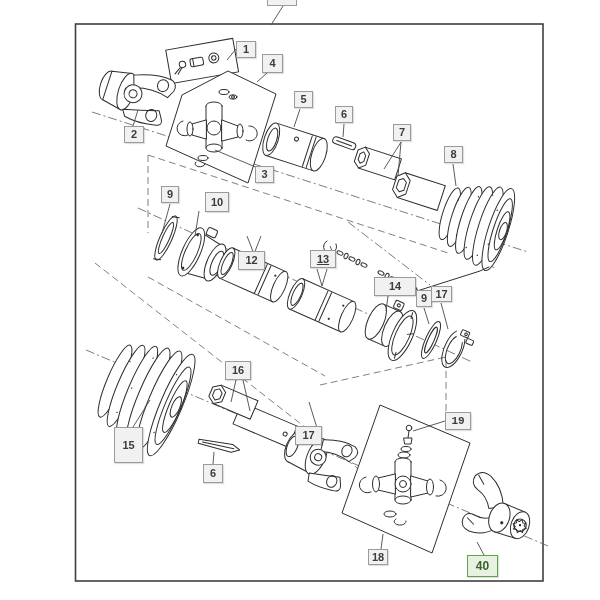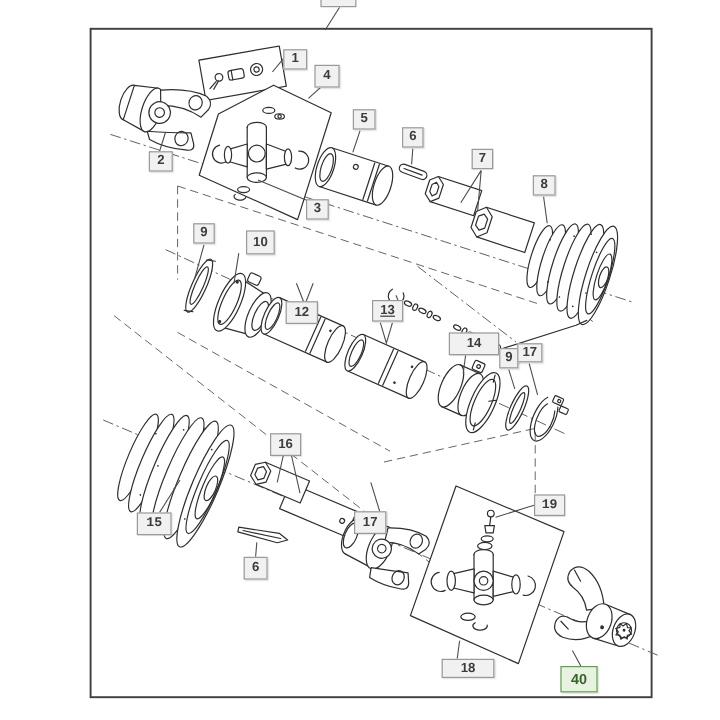--- a/index.html
+++ b/index.html
@@ -399,18 +399,18 @@
       <div class="callout" style="left: 161px; top: 186px; width: 18px; height: 17px;">9</div>
       <div class="callout" style="left: 205px; top: 192px; width: 24px; height: 20px;">10</div>
       <div class="callout" style="left: 238px; top: 215px; width: 27px; height: 19px; margin-top: 36px;">12</div>
       <div class="callout" style="left: 310px; top: 250px; width: 26px; height: 18px; text-decoration: underline;">13</div>
       <div class="callout" style="left: 374px; top: 277px; width: 42px; height: 19px;">14</div>
       <div class="callout" style="left: 416px; top: 290px; width: 16px; height: 17px;">9</div>
       <div class="callout" style="left: 431px; top: 286px; width: 21px; height: 16px;">17</div>
       <div class="callout" style="left: 225px; top: 361px; width: 26px; height: 19px;">16</div>
       <div class="callout" style="left: 295px; top: 383px; width: 27px; height: 19px; margin-top: 43px;">17</div>
       <div class="callout" style="left: 445px; top: 412px; width: 26px; height: 18px; font-family: Liberation Mono, monospace;">19</div>
-      <div class="callout" style="left: 114px; top: 427px; width: 29px; height: 19px; font-family: Liberation Mono, monospace;">15</div>
+      <div class="callout" style="left: 114px; top: 427px; width: 29px; height: 36px;">15</div>
       <div class="callout" style="left: 203px; top: 464px; width: 20px; height: 19px;">6</div>
-      <div class="callout" style="left: 368px; top: 549px; width: 44px; height: 16px;">18</div>
+      <div class="callout" style="left: 368px; top: 549px; width: 20px; height: 16px;">18</div>
       <div class="callout highlighted" style="left: 467px; top: 555px; width: 31px; height: 22px;">40</div>
     </div>
 </div>
 
 </body></html>

